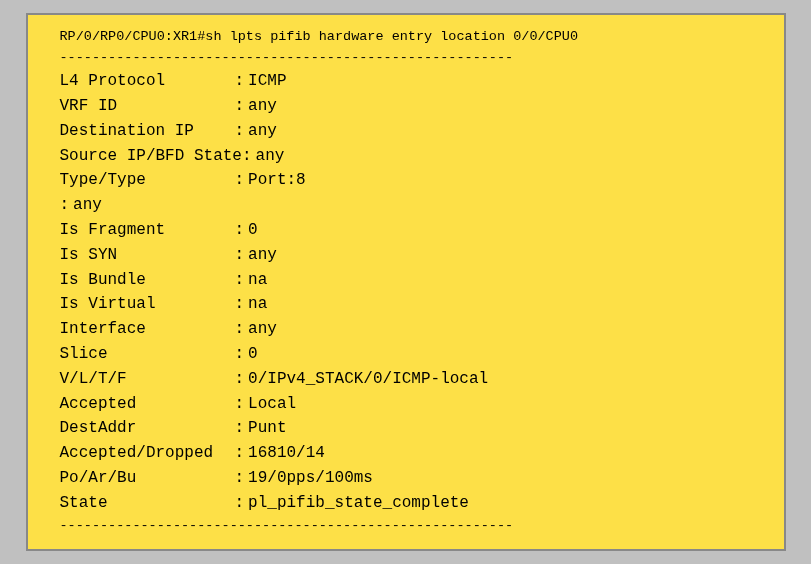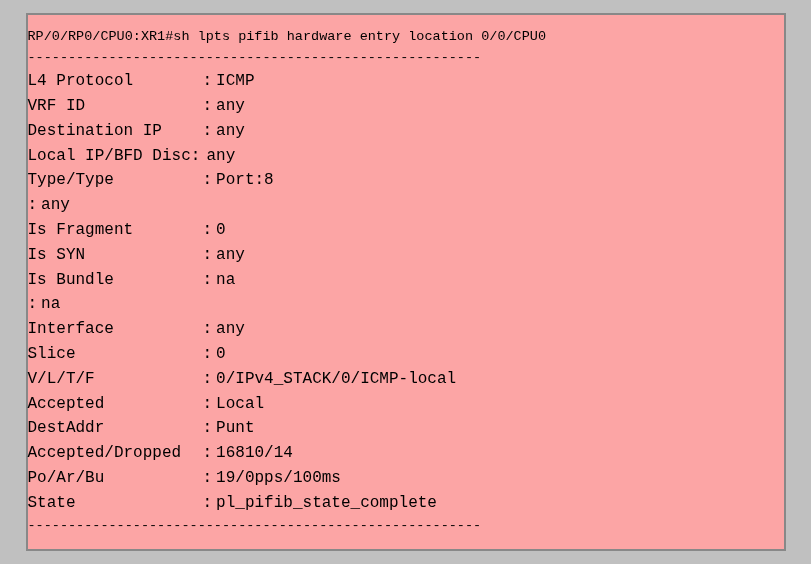--- a/index.html
+++ b/index.html
@@ -12,24 +12,24 @@
       background: #c0c0c0;
       display: flex;
       justify-content: center;
       align-items: center;
       width: 811px;
       height: 564px;
       font-family: 'Courier New', Courier, monospace;
     }
 
     .terminal-container {
-      background: #fca5a5;
+      background: #fde047;
       border: 2px solid #888;
       width: 760px;
-      padding: 12px 0;
+      padding: 12px 32px;
       font-size: 13.5px;
       line-height: 1.55;
       color: #000000;
     }
 
     .terminal-line {
       white-space: pre;
       font-family: 'Courier New', Courier, monospace;
     }
 
@@ -72,21 +72,21 @@
         <span class="key">VRF ID</span>
         <span class="sep"> : </span>
         <span class="val">any</span>
       </div>
       <div class="row">
         <span class="key">Destination IP</span>
         <span class="sep"> : </span>
         <span class="val">any</span>
       </div>
       <div class="row">
-        <span class="key">Local IP/BFD Disc:</span>
+        <span class="key">Source IP/BFD State:</span>
         <span class="sep"> </span>
         <span class="val">any</span>
       </div>
       <div class="row">
         <span class="key">Type/Type</span>
         <span class="sep"> : </span>
         <span class="val">Port:8</span>
       </div>
       <div class="row">
         <span class="sep"> : </span>
@@ -101,20 +101,21 @@
         <span class="key">Is SYN</span>
         <span class="sep"> : </span>
         <span class="val">any</span>
       </div>
       <div class="row">
         <span class="key">Is Bundle</span>
         <span class="sep"> : </span>
         <span class="val">na</span>
       </div>
       <div class="row">
+        <span class="key">Is Virtual</span>
         <span class="sep"> : </span>
         <span class="val">na</span>
       </div>
       <div class="row">
         <span class="key">Interface</span>
         <span class="sep"> : </span>
         <span class="val">any</span>
       </div>
       <div class="row">
         <span class="key">Slice</span>

